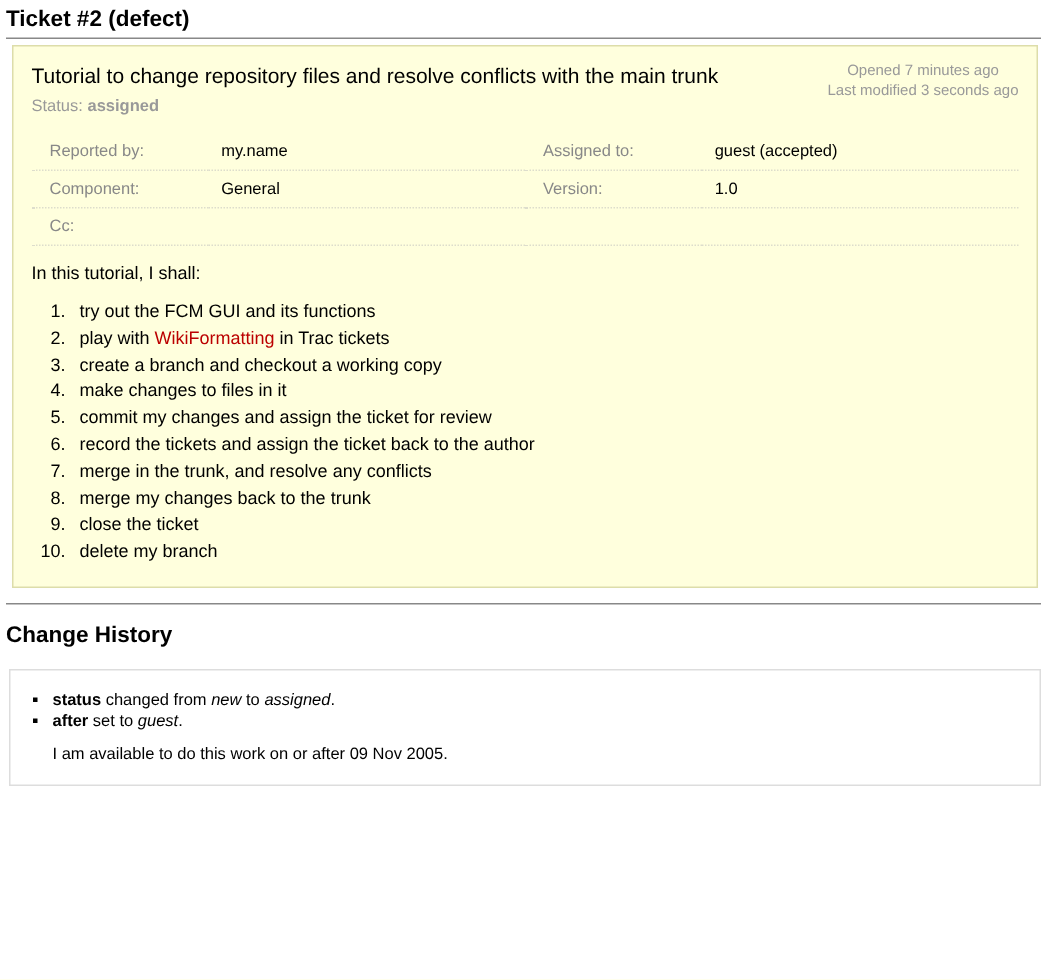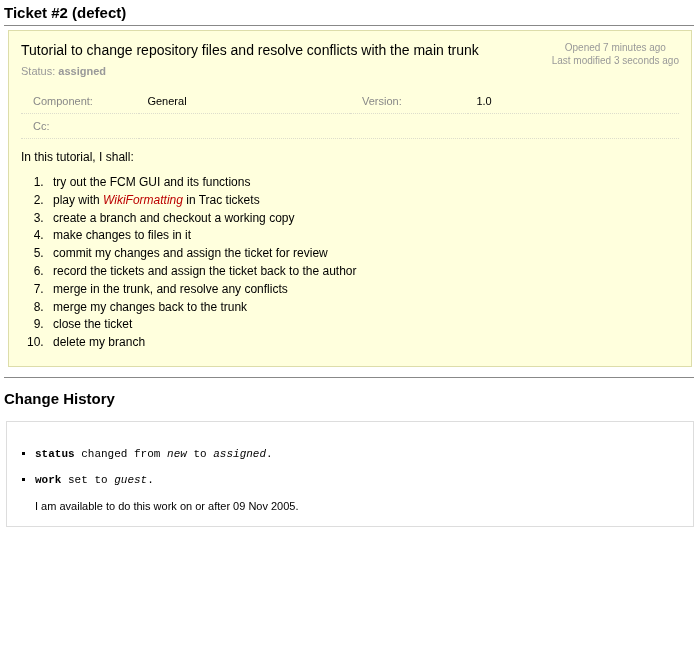--- a/index.html
+++ b/index.html
@@ -79,21 +79,20 @@
       margin: 8px 0 0 26px;
       padding: 0;
     }
     .description ol li {
       margin: 1px 0;
       padding-left: 6px;
     }
     .description a {
       color: #b00;
       text-decoration: none;
-      font-style: italic;
     }
     .section-divider {
       border-top: 1px solid #888;
       margin: 10px 6px 0 4px;
     }
     .change-history-header {
       font-size: 15px;
       font-weight: bold;
       margin: 12px 6px 14px 4px;
     }
@@ -108,23 +107,22 @@
       border-bottom: 1px solid #ddd;
       padding-bottom: 4px;
       margin-bottom: 10px;
     }
     .change-list {
       margin: 0 0 10px 14px;
       padding: 0;
       font-size: 11px;
     }
     .change-list li {
-      margin: 14px 0;
+      margin: 2px 0;
       list-style: square;
-      font-family: Liberation Mono, monospace;
     }
     .change-list li em {
       font-style: italic;
     }
     .change-comment {
       margin-left: 14px;
       font-size: 11px;
     }
   </style>
 </head>
@@ -140,20 +138,26 @@
     </div>
     <div class="ticket-summary">Tutorial to change repository files and resolve conflicts with the main trunk</div>
     <div class="ticket-status">
       <span>Status:</span>
       <strong>assigned</strong>
     </div>
   </div>
 
   <table class="props-table">
     <tbody>
+        <tr>
+      <th>Reported by:</th>
+      <td>my.name</td>
+      <th>Assigned to:</th>
+      <td>guest (accepted)</td>
+    </tr>
     <tr>
       <th>Component:</th>
       <td>General</td>
       <th>Version:</th>
       <td>1.0</td>
     </tr>
     <tr>
       <th>Cc:</th>
       <td></td>
       <th></th>
@@ -179,16 +183,16 @@
   </div>
 </div>
 
 <div class="section-divider"></div>
 
 <div class="change-history-header">Change History</div>
 
 <div class="change-entry">
   <ul class="change-list">
     <li><strong>status</strong><span> changed from </span><em>new</em><span> to </span><em>assigned</em><span>.</span></li>
-    <li><strong>work</strong><span> set to </span><em>guest</em><span>.</span></li>
+    <li><strong>after</strong><span> set to </span><em>guest</em><span>.</span></li>
   </ul>
   <div class="change-comment">I am available to do this work on or after 09 Nov 2005.</div>
 </div>
 
 </body></html>

